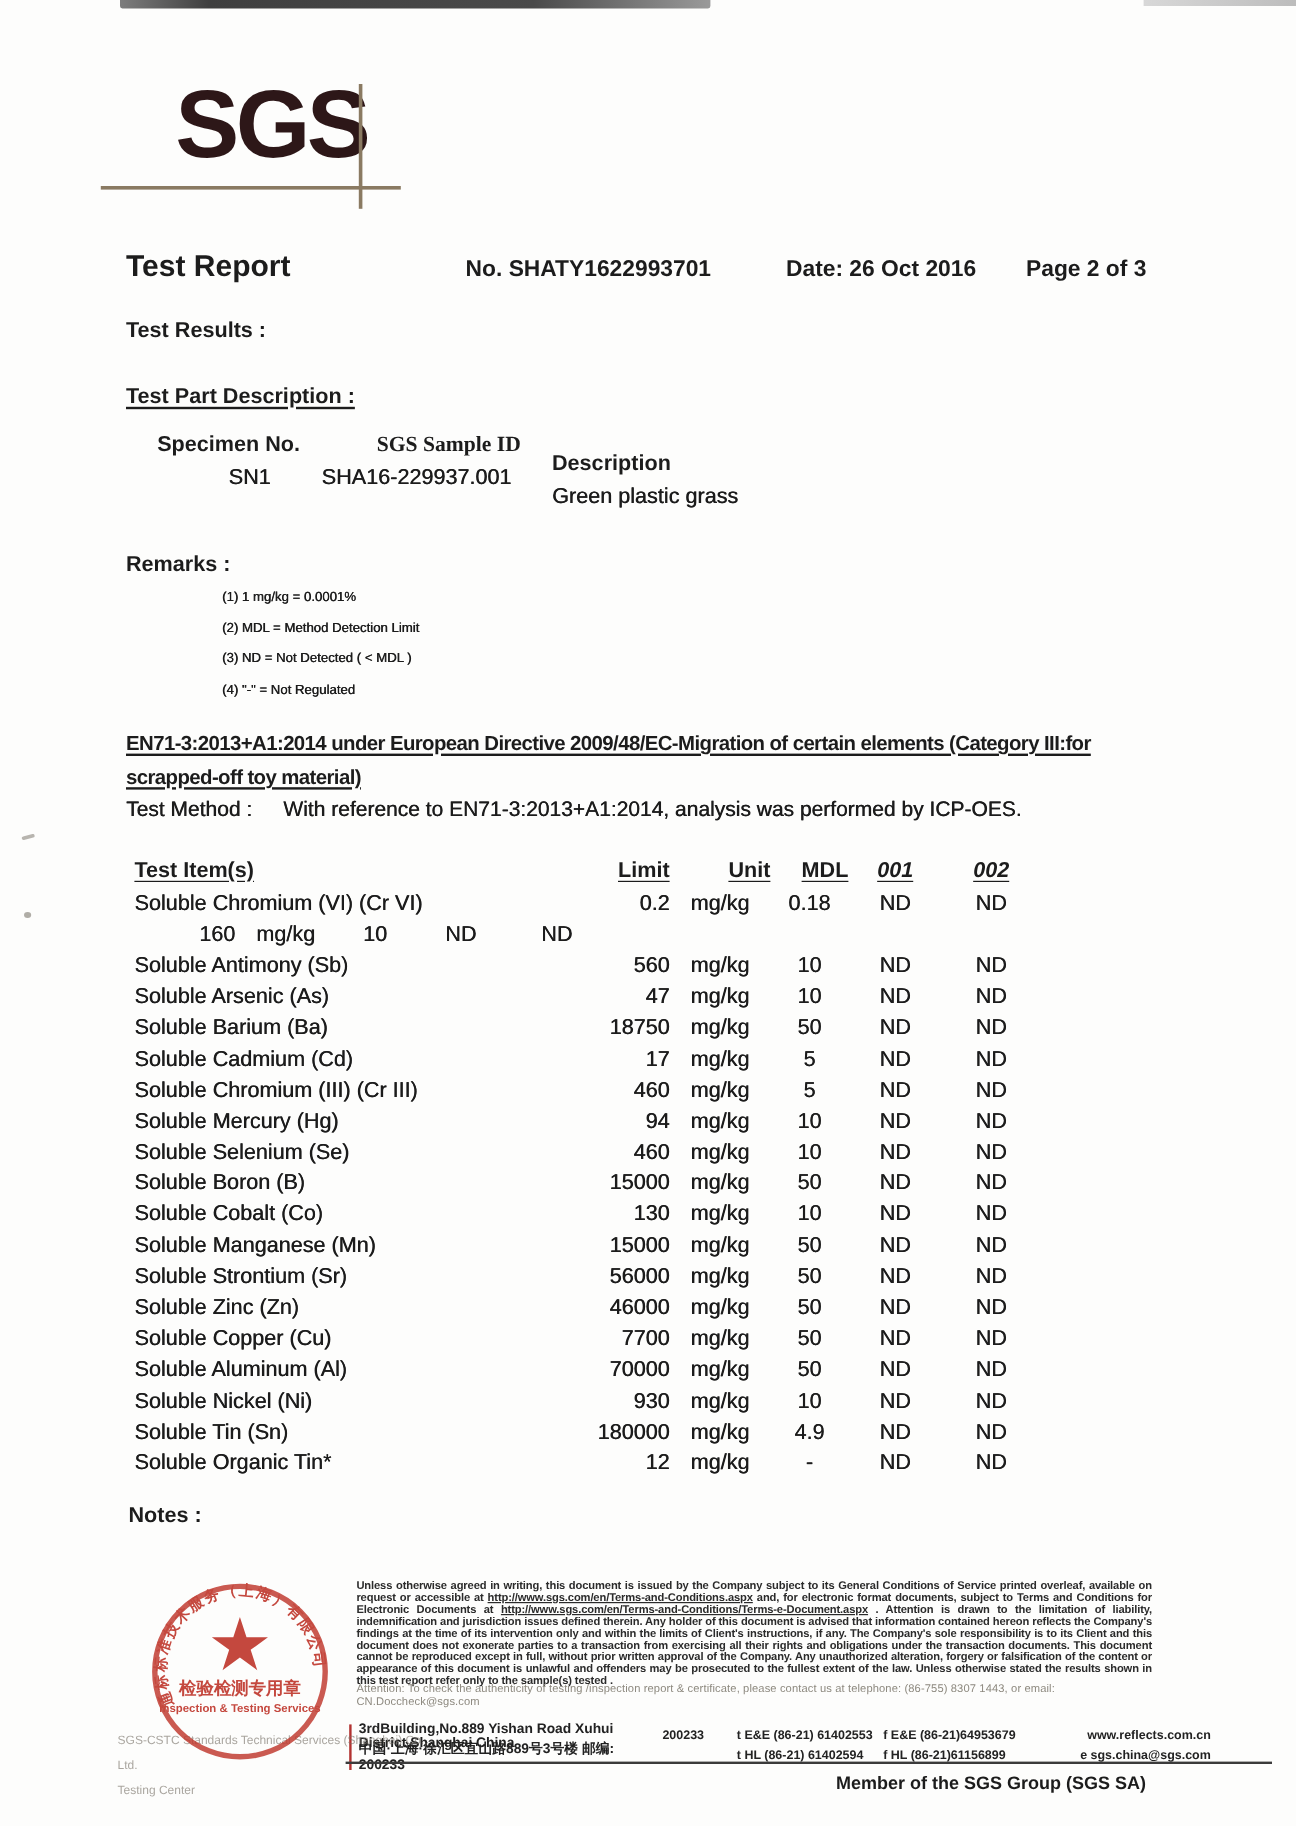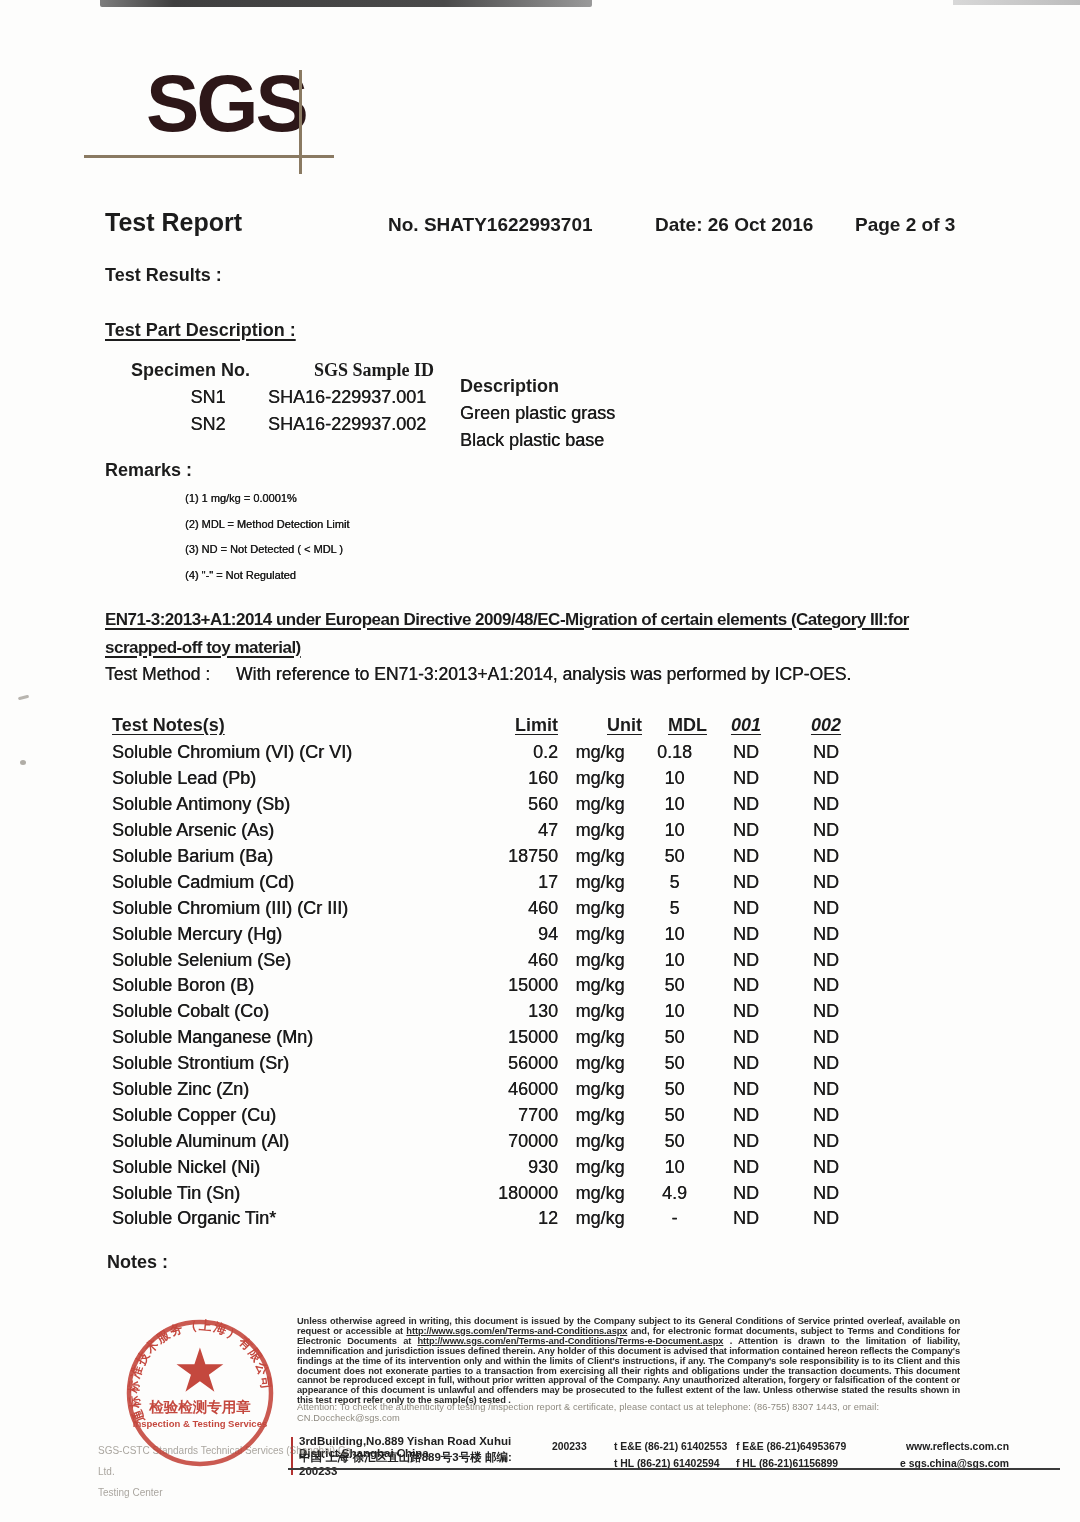--- a/index.html
+++ b/index.html
@@ -114,25 +114,20 @@
       <span class="spec-c2">Description</span>
     </div>
     <div class="spec-body">
 
         <div class="spec-row semi">
           <span class="spec-c0">SN1</span>
           <span class="spec-c1">SHA16-229937.001</span>
           <span class="spec-c2">Green plastic grass</span>
         </div>
 
-        <div class="spec-row semi">
-          <span class="spec-c0">SN2</span>
-          <span class="spec-c1">SHA16-229937.002</span>
-          <span class="spec-c2">Black plastic base</span>
-        </div>
       </div>
   </div>
 
   <div class="abs lbl-remarks bold">Remarks :</div>
   <div class="abs remarks semi">
 
       <div class="remark-line">(1) 1 mg/kg = 0.0001%</div>
 
       <div class="remark-line">(2) MDL = Method Detection Limit</div>
 
@@ -141,40 +136,39 @@
       <div class="remark-line">(4) "-" = Not Regulated</div>
     </div>
 
   <div class="abs std-line1 bold und">EN71-3:2013+A1:2014 under European Directive 2009/48/EC-Migration of certain elements (Category III:for</div>
   <div class="abs std-line2 bold und">scrapped-off toy material)</div>
   <div class="abs method-lbl semi">Test Method :</div>
   <div class="abs method-txt semi">With reference to EN71-3:2013+A1:2014, analysis was performed by ICP-OES.</div>
 
   <div class="abs rt">
     <div class="rt-row rt-head">
-      <span class="rt-c0 und">Test Notes(s)</span>
+      <span class="rt-c0 und">Test Item(s)</span>
       <span class="rt-c1 und">Limit</span>
       <span class="rt-c2 und">Unit</span>
       <span class="rt-c3 und">MDL</span>
       <span class="rt-c4 und ital">001</span>
       <span class="rt-c5 und ital">002</span>
     </div>
     <div>
 
         <div class="rt-row semi">
           <span class="rt-c0">Soluble Chromium (VI) (Cr VI)</span>
           <span class="rt-c1">0.2</span>
           <span class="rt-c2">mg/kg</span>
           <span class="rt-c3">0.18</span>
           <span class="rt-c4">ND</span>
           <span class="rt-c5">ND</span>
         </div>
 
         <div class="rt-row semi">
-          <span class="rt-c0">Soluble Lead (Pb)</span>
           <span class="rt-c1">160</span>
           <span class="rt-c2">mg/kg</span>
           <span class="rt-c3">10</span>
           <span class="rt-c4">ND</span>
           <span class="rt-c5">ND</span>
         </div>
 
         <div class="rt-row semi">
           <span class="rt-c0">Soluble Antimony (Sb)</span>
           <span class="rt-c1">560</span>
@@ -378,14 +372,15 @@
       <div class="addr-row cn">
         <span class="ad-c0">中国·上海·徐汇区宜山路889号3号楼  邮编: 200233</span>
         <span class="ad-c1"></span>
         <span class="ad-c2">t HL (86-21) 61402594</span>
         <span class="ad-c3">f HL (86-21)61156899</span>
         <span class="ad-c4">e sgs.china@sgs.com</span>
       </div>
     </div>
 
   <div class="abs footer-rule"></div>
+  <div class="abs member">Member of the SGS Group (SGS SA)</div>
 
 </div>
 
 </body></html>

